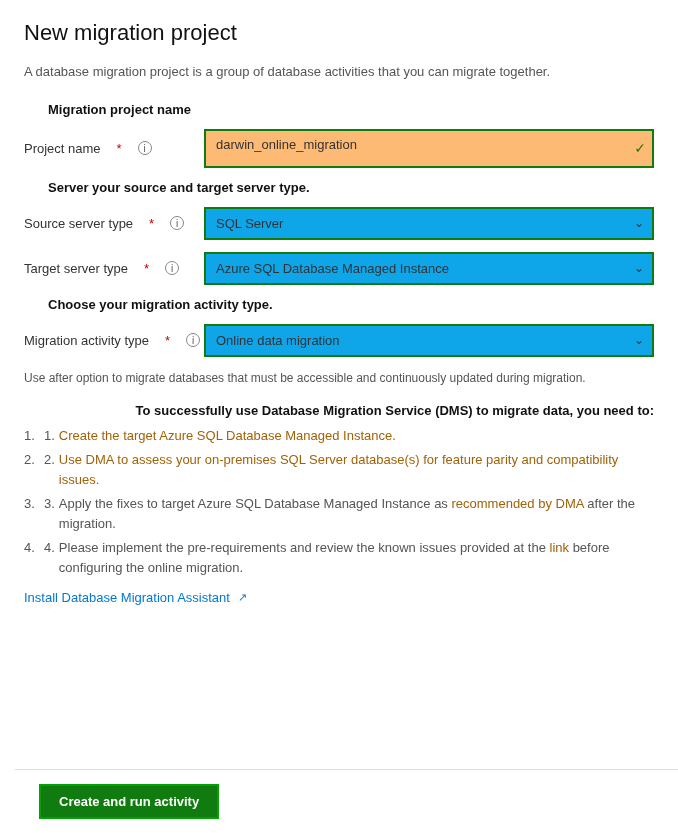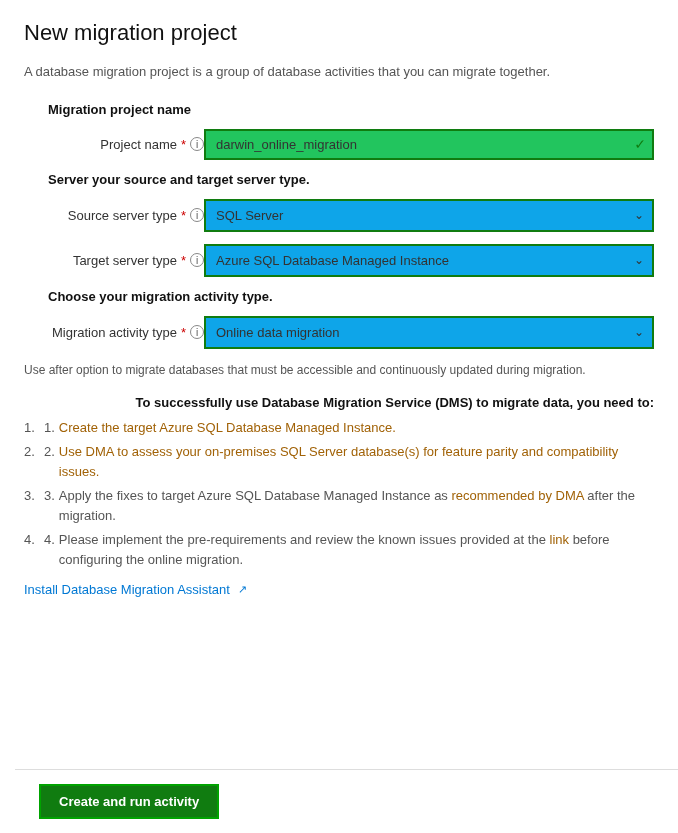--- a/index.html
+++ b/index.html
@@ -52,22 +52,21 @@
       margin-bottom: 12px;
     }
 
     .field-label {
       font-size: 13px;
       color: #333;
       width: 180px;
       flex-shrink: 0;
       display: flex;
       align-items: center;
-      gap: 4px;
-      justify-content: flex-end;
+      gap: 16px;
     }
 
     .required-star {
       color: #c00;
     }
 
     .info-icon {
       display: inline-flex;
       align-items: center;
       justify-content: center;
@@ -76,25 +75,25 @@
       border: 1px solid #888;
       border-radius: 50%;
       font-size: 10px;
       color: #555;
       cursor: pointer;
     }
 
     .input-text-field {
       flex: 1;
       border: 2px solid #107c10;
-      padding: 6px 30px 6px 10px;
+      padding: 6px 30px 14px 10px;
       font-size: 13px;
       color: #333;
       outline: none;
-      background: #22c55e;
+      background: #fdba74;
       width: 100%;
     }
 
     .input-wrapper {
       flex: 1;
       position: relative;
     }
 
     .check-icon {
       position: absolute;

